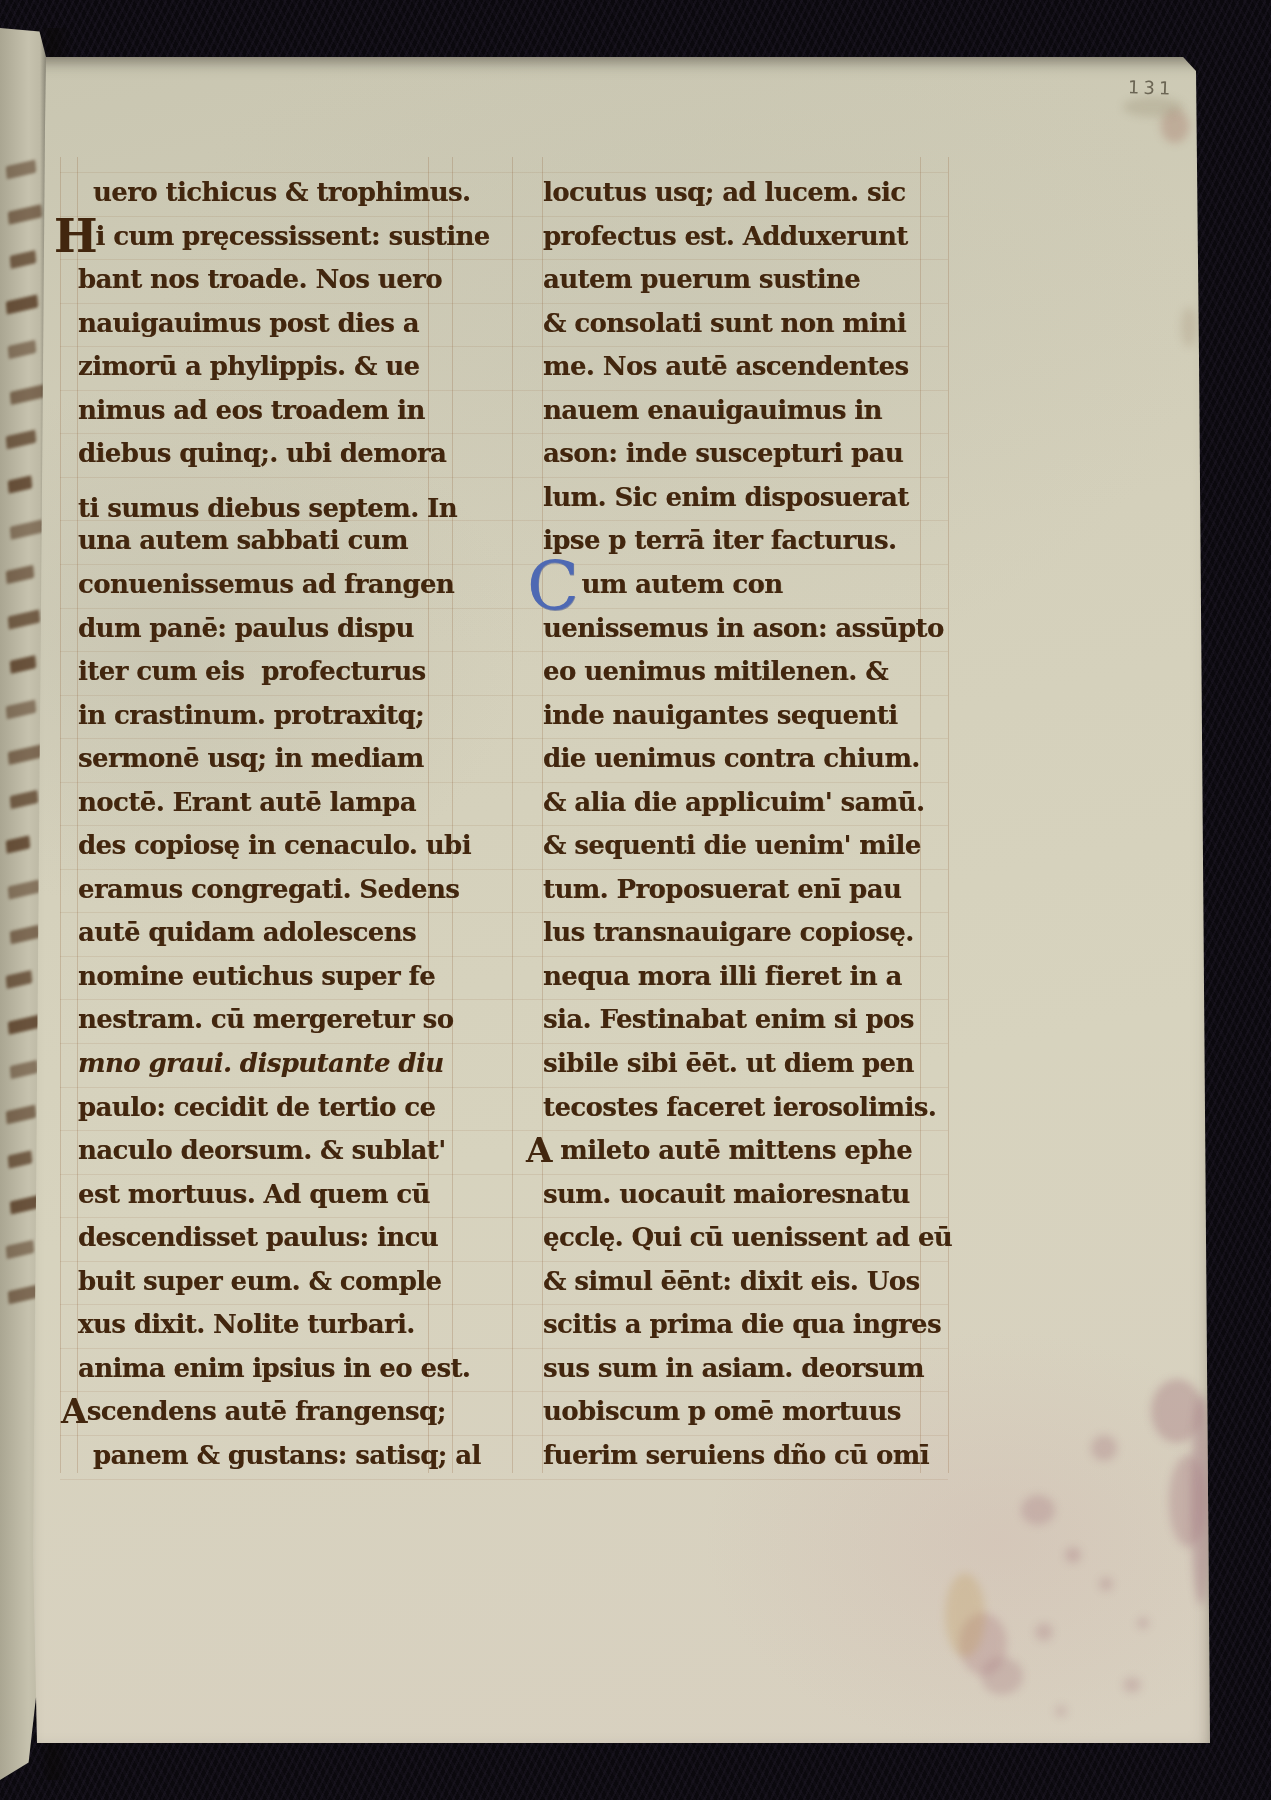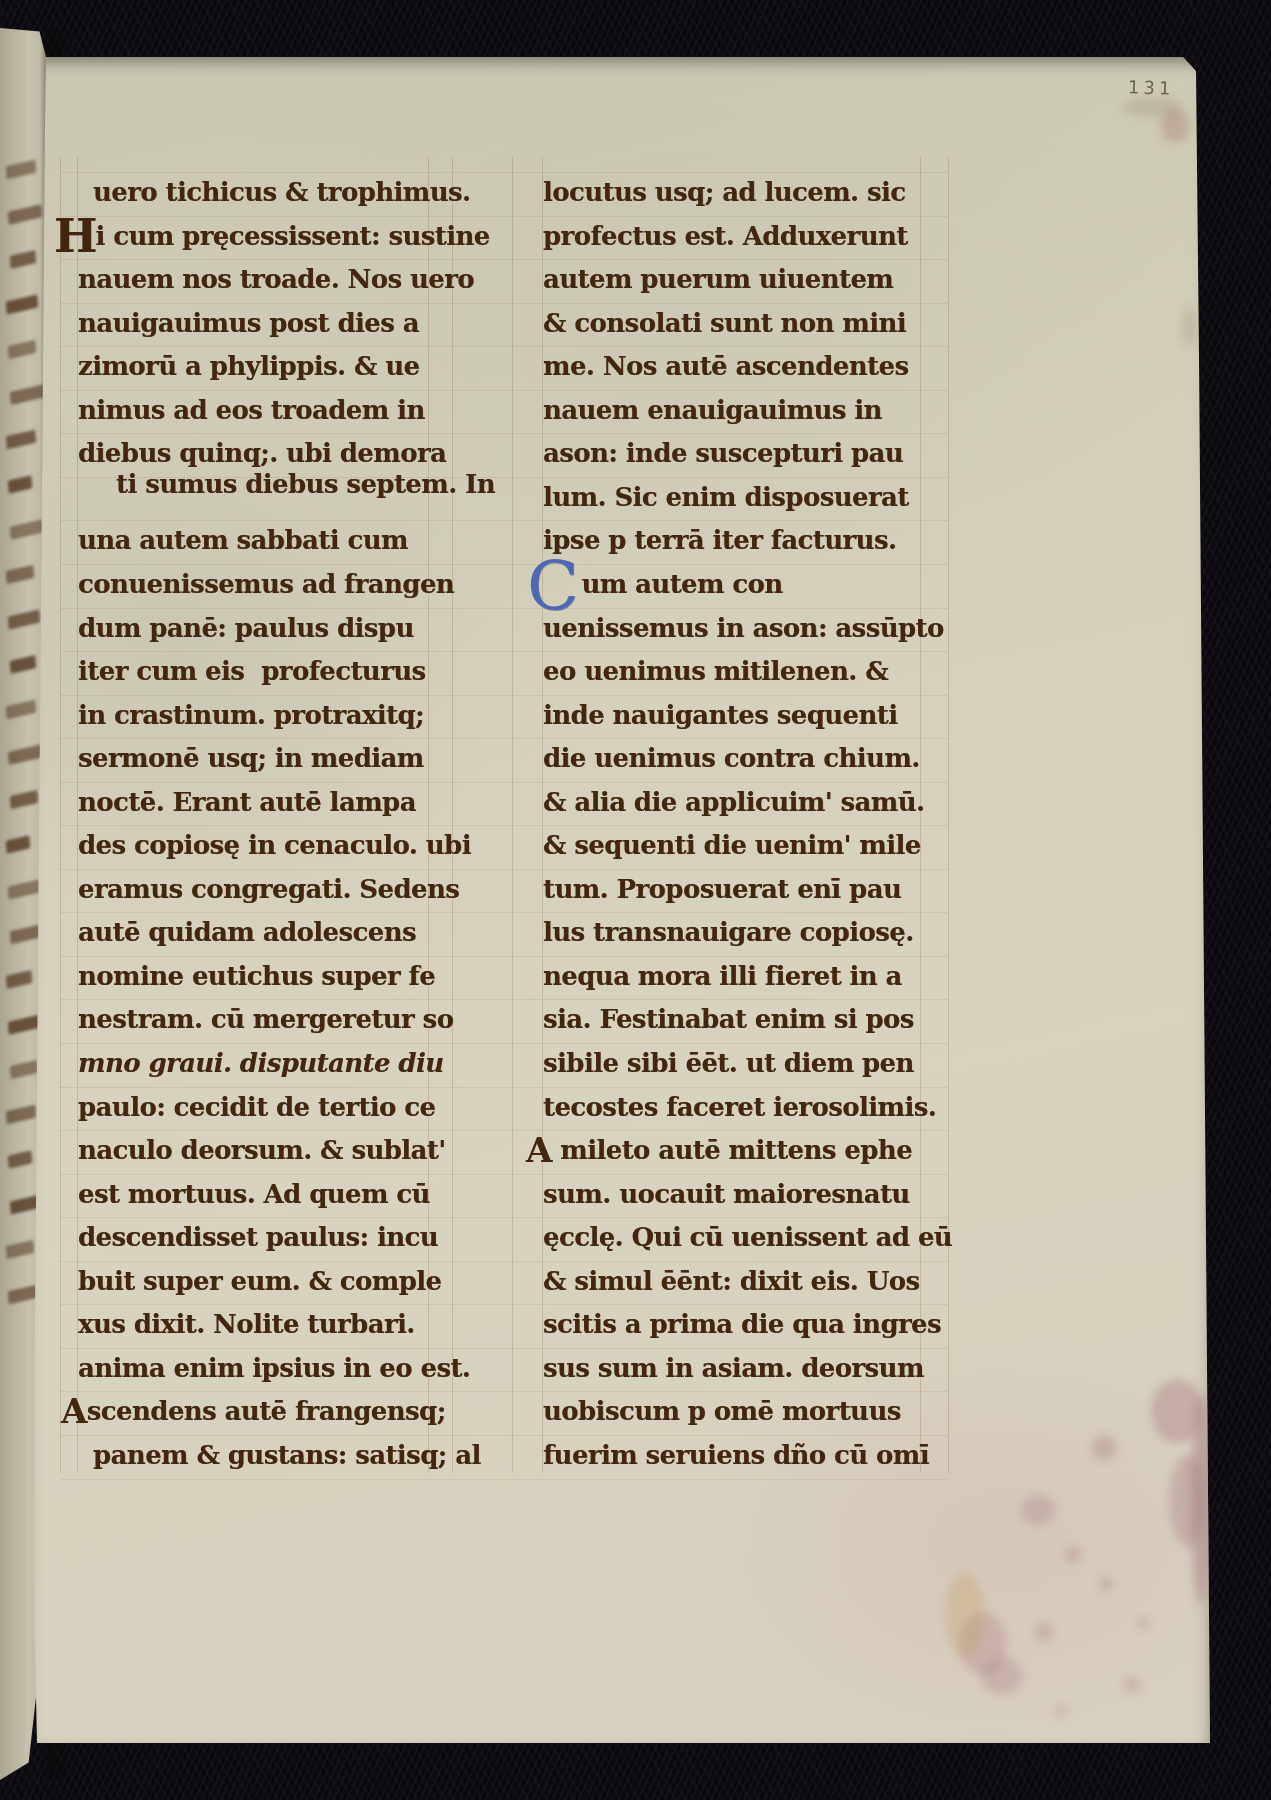--- a/index.html
+++ b/index.html
@@ -138,26 +138,26 @@
       <div class="ruleline h" style="left: 27px; top: 1203.75px; width: 888px;"></div>
       <div class="ruleline h" style="left: 27px; top: 1247.3px; width: 888px;"></div>
       <div class="ruleline h" style="left: 27px; top: 1290.85px; width: 888px;"></div>
       <div class="ruleline h" style="left: 27px; top: 1334.4px; width: 888px;"></div>
       <div class="ruleline h" style="left: 27px; top: 1377.95px; width: 888px;"></div>
       <div class="ruleline h" style="left: 27px; top: 1421.5px; width: 888px;"></div>
     </div>
   <div id="col-left" class="column">
       <div class="tline indent" style="top: 0px;">uero tichicus &amp; trophimus.</div>
       <div class="tline" style="top: 43.55px;"><span class="init-h">H</span><span>i cum pręcessissent: sustine</span></div>
-      <div class="tline" style="top: 87.1px;">nauem nos troade. Nos uero</div>
+      <div class="tline" style="top: 87.1px;">bant nos troade. Nos uero</div>
       <div class="tline" style="top: 130.65px;">nauigauimus post dies a</div>
       <div class="tline" style="top: 174.2px;">zimorū a phylippis. &amp; ue</div>
       <div class="tline" style="top: 217.75px;">nimus ad eos troadem in</div>
       <div class="tline" style="top: 261.3px;">diebus quinq;. ubi demora</div>
-      <div class="tline" style="top: 292px; margin-left: 38px;">ti sumus diebus septem. In</div>
+      <div class="tline" style="top: 316px;">ti sumus diebus septem. In</div>
       <div class="tline" style="top: 348.4px;">una autem sabbati cum</div>
       <div class="tline" style="top: 391.95px;">conuenissemus ad frangen</div>
       <div class="tline" style="top: 435.5px;">dum panē: paulus dispu</div>
       <div class="tline" style="top: 479.05px;">iter cum eis  profecturus</div>
       <div class="tline" style="top: 522.6px;">in crastinum. protraxitq;</div>
       <div class="tline" style="top: 566.15px;">sermonē usq; in mediam</div>
       <div class="tline" style="top: 609.7px;">noctē. Erant autē lampa</div>
       <div class="tline" style="top: 653.25px;">des copiosę in cenaculo. ubi</div>
       <div class="tline" style="top: 696.8px;">eramus congregati. Sedens</div>
       <div class="tline" style="top: 740.35px;">autē quidam adolescens</div>
@@ -170,21 +170,21 @@
       <div class="tline" style="top: 1045.2px;">descendisset paulus: incu</div>
       <div class="tline" style="top: 1088.75px;">buit super eum. &amp; comple</div>
       <div class="tline" style="top: 1132.3px;">xus dixit. Nolite turbari.</div>
       <div class="tline" style="top: 1175.85px;">anima enim ipsius in eo est.</div>
       <div class="tline" style="top: 1219.4px;"><span class="init-a">A</span><span>scendens autē frangensq;</span></div>
       <div class="tline indent" style="top: 1262.95px;">panem &amp; gustans: satisq; al</div>
     </div>
   <div id="col-right" class="column">
       <div class="tline" style="top: 0px;">locutus usq; ad lucem. sic</div>
       <div class="tline" style="top: 43.55px;">profectus est. Adduxerunt</div>
-      <div class="tline" style="top: 87.1px;">autem puerum uiuentem</div>
+      <div class="tline" style="top: 87.1px;">autem puerum sustine</div>
       <div class="tline" style="top: 130.65px;">&amp; consolati sunt non mini</div>
       <div class="tline" style="top: 174.2px;">me. Nos autē ascendentes</div>
       <div class="tline" style="top: 217.75px;">nauem enauigauimus in</div>
       <div class="tline" style="top: 261.3px;">ason: inde suscepturi pau</div>
       <div class="tline" style="top: 304.85px;">lum. Sic enim disposuerat</div>
       <div class="tline" style="top: 348.4px;">ipse p terrā iter facturus.</div>
       <div class="tline" style="top: 391.95px;"><span class="init-c">C</span><span>um autem con</span></div>
       <div class="tline" style="top: 435.5px;">uenissemus in ason: assūpto</div>
       <div class="tline" style="top: 479.05px;">eo uenimus mitilenen. &amp;</div>
       <div class="tline" style="top: 522.6px;">inde nauigantes sequenti</div>

